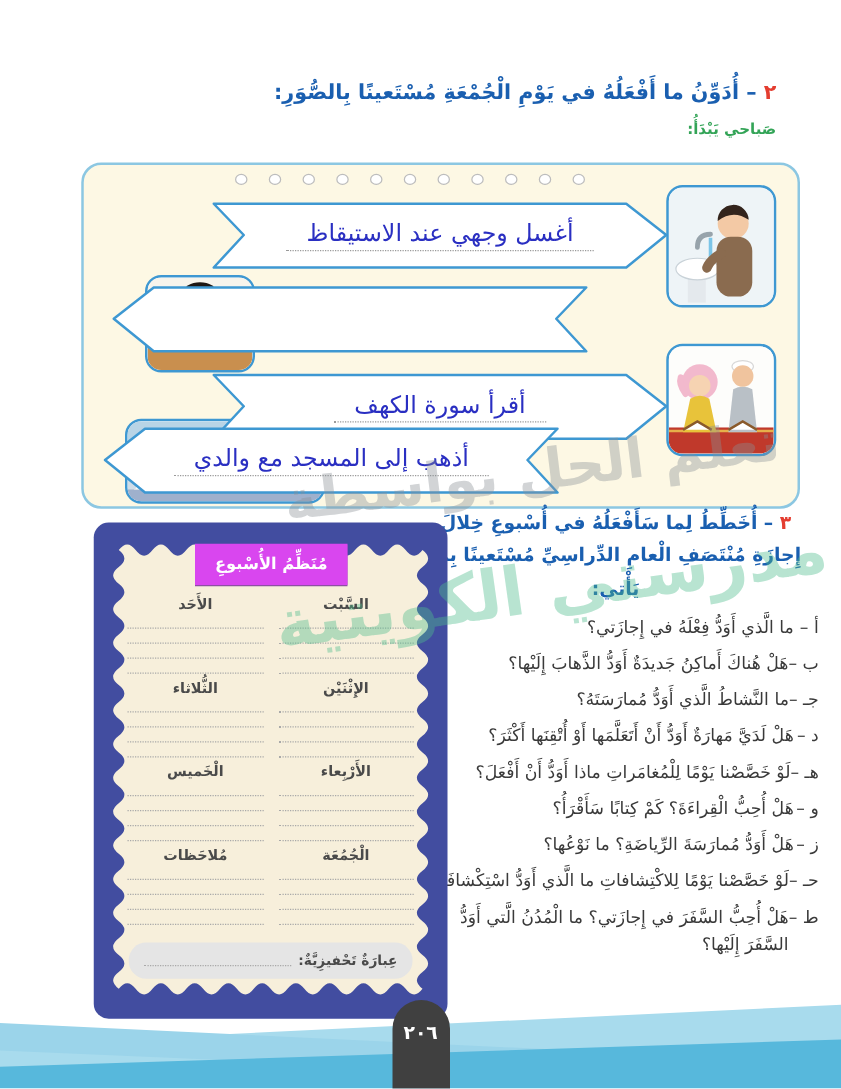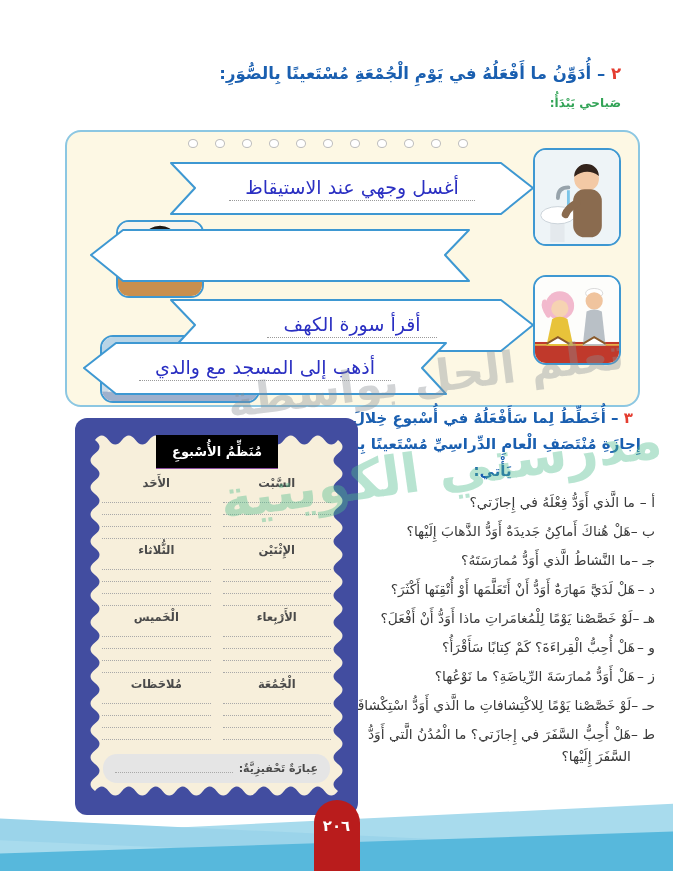--- a/index.html
+++ b/index.html
@@ -42,21 +42,21 @@
   .subq { display:flex; margin-top:7px; font-size:13.8px; color:#3a3a3a; line-height:1.6; text-align:right; }
   .subq .qletter { flex:0 0 auto; min-width:20px; font-weight:500; }
   .subq .qletter::after { content:" – "; }
   .subq .qtext { flex:1 1 auto; }
 
   
   .planner { position:absolute; top:418px; right:315px; left:75px; height:397px;
     background:#424da0; border-radius:12px; }
   .planner svg.wavy { position:absolute; inset:0; width:100%; height:100%; }
   .planner-title { position:absolute; top:17px; right:80px; width:122px; height:33px;
-    background:#000000; color:#ffffff; font-size:13px; font-weight:bold;
+    background:#d946ef; color:#ffffff; font-size:13px; font-weight:bold;
     display:flex; align-items:center; justify-content:center; box-shadow:0 1px 0 #8d4fa3; }
   .planner-grid { position:absolute; top:58px; right:27px; left:27px;
     display:grid; grid-template-columns:1fr 1fr; column-gap:12px; row-gap:4px; }
   .day-cell { }
   .day-label { font-size:11.5px; font-weight:bold; color:#4a4a4a; text-align:center; height:15px; }
   .wline { height:12px; border-bottom:1.2px dotted #a9a9a9; }
   .motivation { position:absolute; right:28px; left:28px; top:336px; height:29px;
     background:#e5e5e5; border-radius:14px; display:flex; align-items:center; padding:0 12px; }
   .motivation .mlabel { font-size:11px; font-weight:bold; color:#4a4a4a; white-space:nowrap; }
   .motivation .mline { flex:1 1 auto; border-bottom:1.2px dotted #a9a9a9; height:9px; margin-right:6px; }
@@ -66,21 +66,21 @@
   .wm1 { top:352px; right:48px; font-size:44px; color:#8a9096; opacity:.38; transform:rotate(-7deg); }
   .wm2 { top:438px; right:10px; font-size:54px; color:#4fbd8d; opacity:.40; transform:rotate(-8deg); }
 
   
   .footer { position:absolute; left:0; right:0; bottom:0; height:73px; }
   .band { position:absolute; inset:0; }
   .band-a { background:#a8dbed; clip-path:polygon(0% 52%, 100% 8%, 100% 56%, 0% 94%); }
   .band-b { background:#9bd4ea; clip-path:polygon(0% 28%, 100% 72%, 100% 98%, 0% 58%); }
   .band-c { background:#57b8dc; clip-path:polygon(0% 76%, 100% 46%, 100% 100%, 0% 100%); }
   .capsule { position:absolute; left:50%; transform:translateX(-50%); bottom:0;
-    width:46px; height:71px; background:#b91c1c; border-radius:23px 23px 0 0;
+    width:46px; height:71px; background:#404040; border-radius:23px 23px 0 0;
     color:#fff; font-size:15px; font-weight:bold; text-align:center; padding-top:17px; z-index:6; }
 </style>
 </head>
 <body>
 
 <div class="page">
 
   <div class="q2">
     <span class="qnum">٢</span><span>أُدَوِّنُ ما أَفْعَلُهُ في يَوْمِ الْجُمْعَةِ مُسْتَعينًا بِالصُّوَرِ:</span>
   </div>

